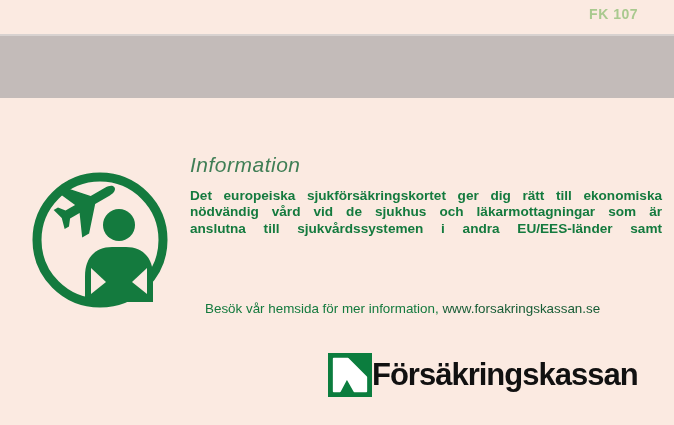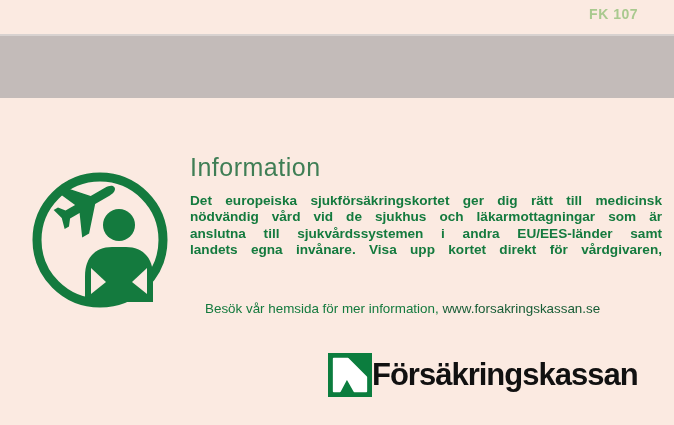--- a/index.html
+++ b/index.html
@@ -19,22 +19,22 @@
     background:var(--band); border-top:2px solid var(--band-edge);
   }
   .fk-number{
     position:absolute; top:6px; right:36px;
     font-size:14px; font-weight:bold; letter-spacing:.5px;
     color:var(--light-green);
   }
   .travel-icon{ position:absolute; left:30px; top:170px; width:140px; height:140px; }
   .content{ position:absolute; left:190px; top:153px; width:472px; }
   .heading{
-    font-size:25px; font-weight:300; color:var(--heading-green);
-    letter-spacing:.5px; margin-bottom:11px;
+    font-size:21px; font-weight:300; color:var(--heading-green);
+    letter-spacing:.5px; margin-bottom:11px;font-style:italic;
   }
   .paragraph{ color:var(--green); font-size:13.6px; font-weight:bold; }
   .paragraph .line{
     height:16.4px; line-height:16.4px; white-space:nowrap;
     text-align:justify; text-align-last:justify;
   }
   .paragraph .line.last{ text-align-last:left; }
   .footer-line{
     position:absolute; left:190px; top:301px; width:472px;
     font-size:13.4px; font-weight:normal; color:var(--green); white-space:nowrap;margin-left:15px;
@@ -65,24 +65,23 @@
       <circle cx="89" cy="55" r="16" fill="#147a3e"></circle>
       <path fill="#147a3e" d="M 55 132 L 55 106 C 55 87 66 77 82 77 L 96 77 C 112 77 123 87 123 106 L 123 132 Z"></path>
       <path fill="#fbeae1" d="M 61 98 L 76 112 L 61 124 Z"></path>
       <path fill="#fbeae1" d="M 117 98 L 102 112 L 117 124 Z"></path>
     </g>
   </svg>
 
   <div class="content">
     <div class="heading">Information</div>
     <div class="paragraph">
-      <div class="line">Det europeiska sjukförsäkringskortet ger dig rätt till medicinsk</div>
+      <div class="line">Det europeiska sjukförsäkringskortet ger dig rätt till ekonomiska</div>
       <div class="line">nödvändig vård vid de sjukhus och läkarmottagningar som är</div>
       <div class="line">anslutna till sjukvårdssystemen i andra EU/EES-länder samt</div>
-      <div class="line">landets egna invånare. Visa upp kortet direkt för vårdgivaren,</div>
     </div>
   </div>
 
   <div class="footer-line"><span>Besök vår hemsida för mer information, </span><span class="url">www.forsakringskassan.se</span></div>
 
   <div class="logo">
     <svg class="logo-mark" viewBox="0 0 100 100" xmlns="http://www.w3.org/2000/svg">
       <rect x="0" y="0" width="100" height="100" fill="#0b7d3e"></rect>
       <polygon points="13,13 45,13 87,55 87,87 60,87 43,57 27,87 13,87" fill="#ffffff" stroke="#ffffff" stroke-width="4" stroke-linejoin="round"></polygon>
     </svg>

